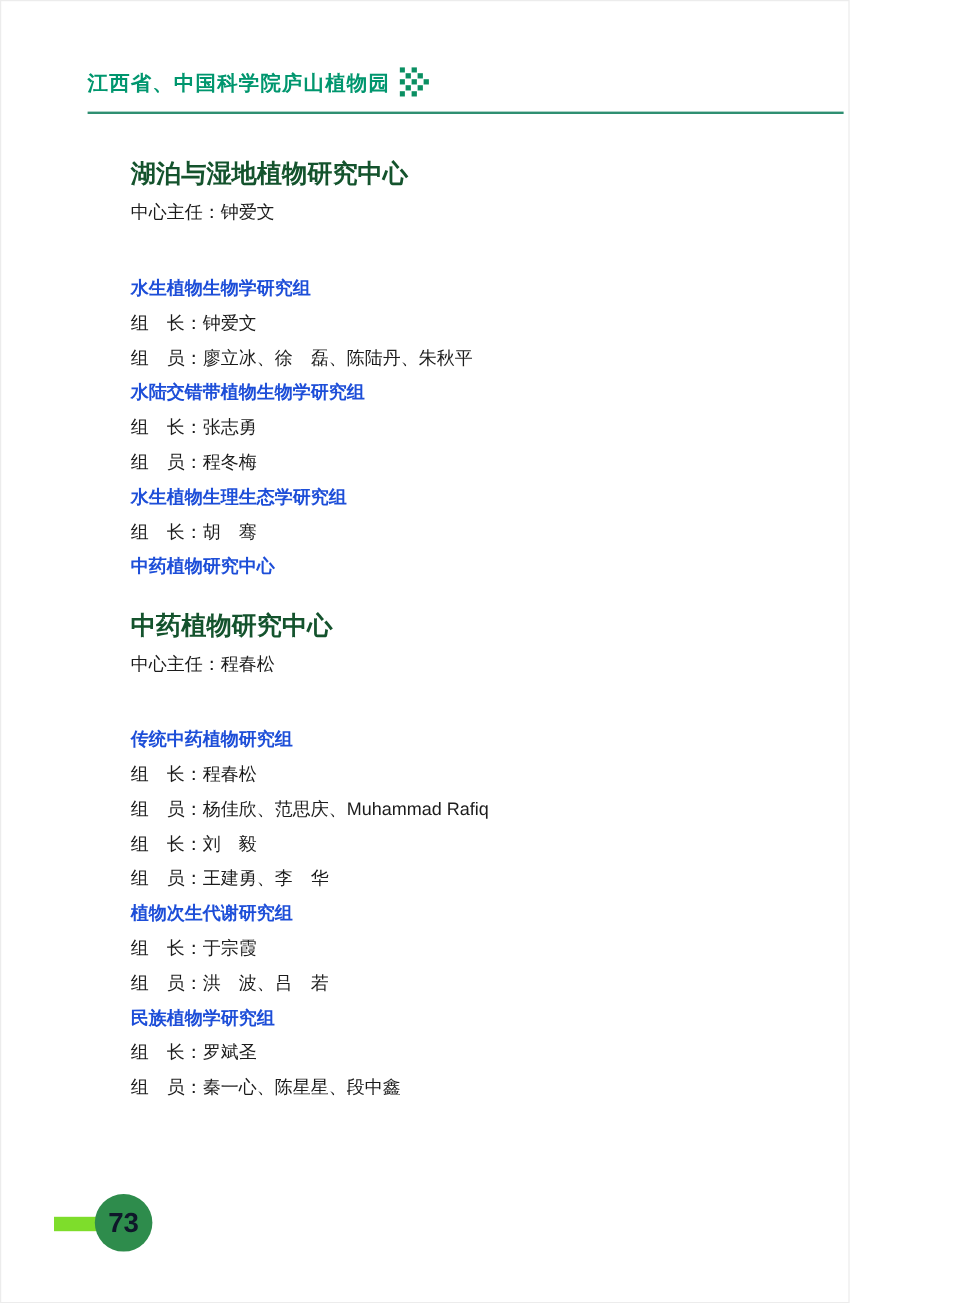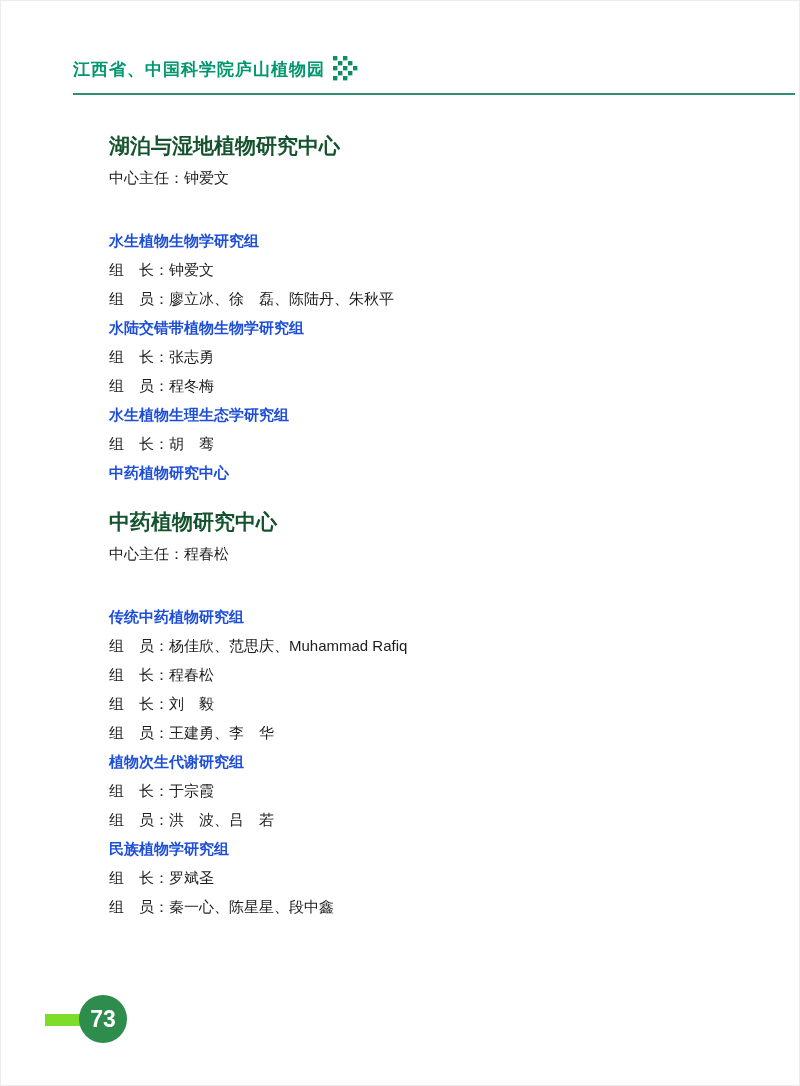--- a/index.html
+++ b/index.html
@@ -10,21 +10,21 @@
     --text:#1c1c1c;
   }
   *{margin:0;padding:0;box-sizing:border-box;}
   html,body{background:#fff;}
   body{
     font-family:"Liberation Sans","DejaVu Sans",sans-serif;
     color:var(--text);
   }
   .page{
     position:relative;
-    width:800px;
+    width:708px;
     height:1086px;
     background:#ffffff;
     border:1px solid #ececec;
     overflow:hidden;
   }
   
   .running-head{
     position:absolute;
     left:72px; top:55px; right:8px;
   }
@@ -79,21 +79,21 @@
     width:46px; height:12px;
     background:var(--bar-lime);
   }
   .page-number-circle{
     position:absolute;
     left:78px; top:994px;
     width:48px; height:48px;
     border-radius:50%;
     background:var(--circle-green);
     display:flex; align-items:center; justify-content:center;
-    color:#ffffff;
+    color:#0f172a;
     font-size:23px;
     font-weight:bold;
   }
 </style>
 </head>
 <body>
 
 <div class="page">
 
   <div class="running-head">
@@ -131,22 +131,22 @@
         <div class="group-line">组　长：张志勇</div>
         <div class="group-line">组　员：程冬梅</div>
         <div class="group-name">水生植物生理生态学研究组</div>
         <div class="group-line">组　长：胡　骞</div>
         <div class="group-name">中药植物研究中心</div>
       </div>
       <div class="center">
         <div class="center-title">中药植物研究中心</div>
         <div class="director-line">中心主任：程春松</div>
         <div class="group-name">传统中药植物研究组</div>
+        <div class="group-line">组　长：程春松</div>
         <div class="group-line">组　员：杨佳欣、范思庆、Muhammad Rafiq</div>
-        <div class="group-line">组　长：程春松</div>
         <div class="group-line">组　长：刘　毅</div>
         <div class="group-line">组　员：王建勇、李　华</div>
         <div class="group-name">植物次生代谢研究组</div>
         <div class="group-line">组　长：于宗霞</div>
         <div class="group-line">组　员：洪　波、吕　若</div>
         <div class="group-name">民族植物学研究组</div>
         <div class="group-line">组　长：罗斌圣</div>
         <div class="group-line">组　员：秦一心、陈星星、段中鑫</div>
       </div>
     </div>

